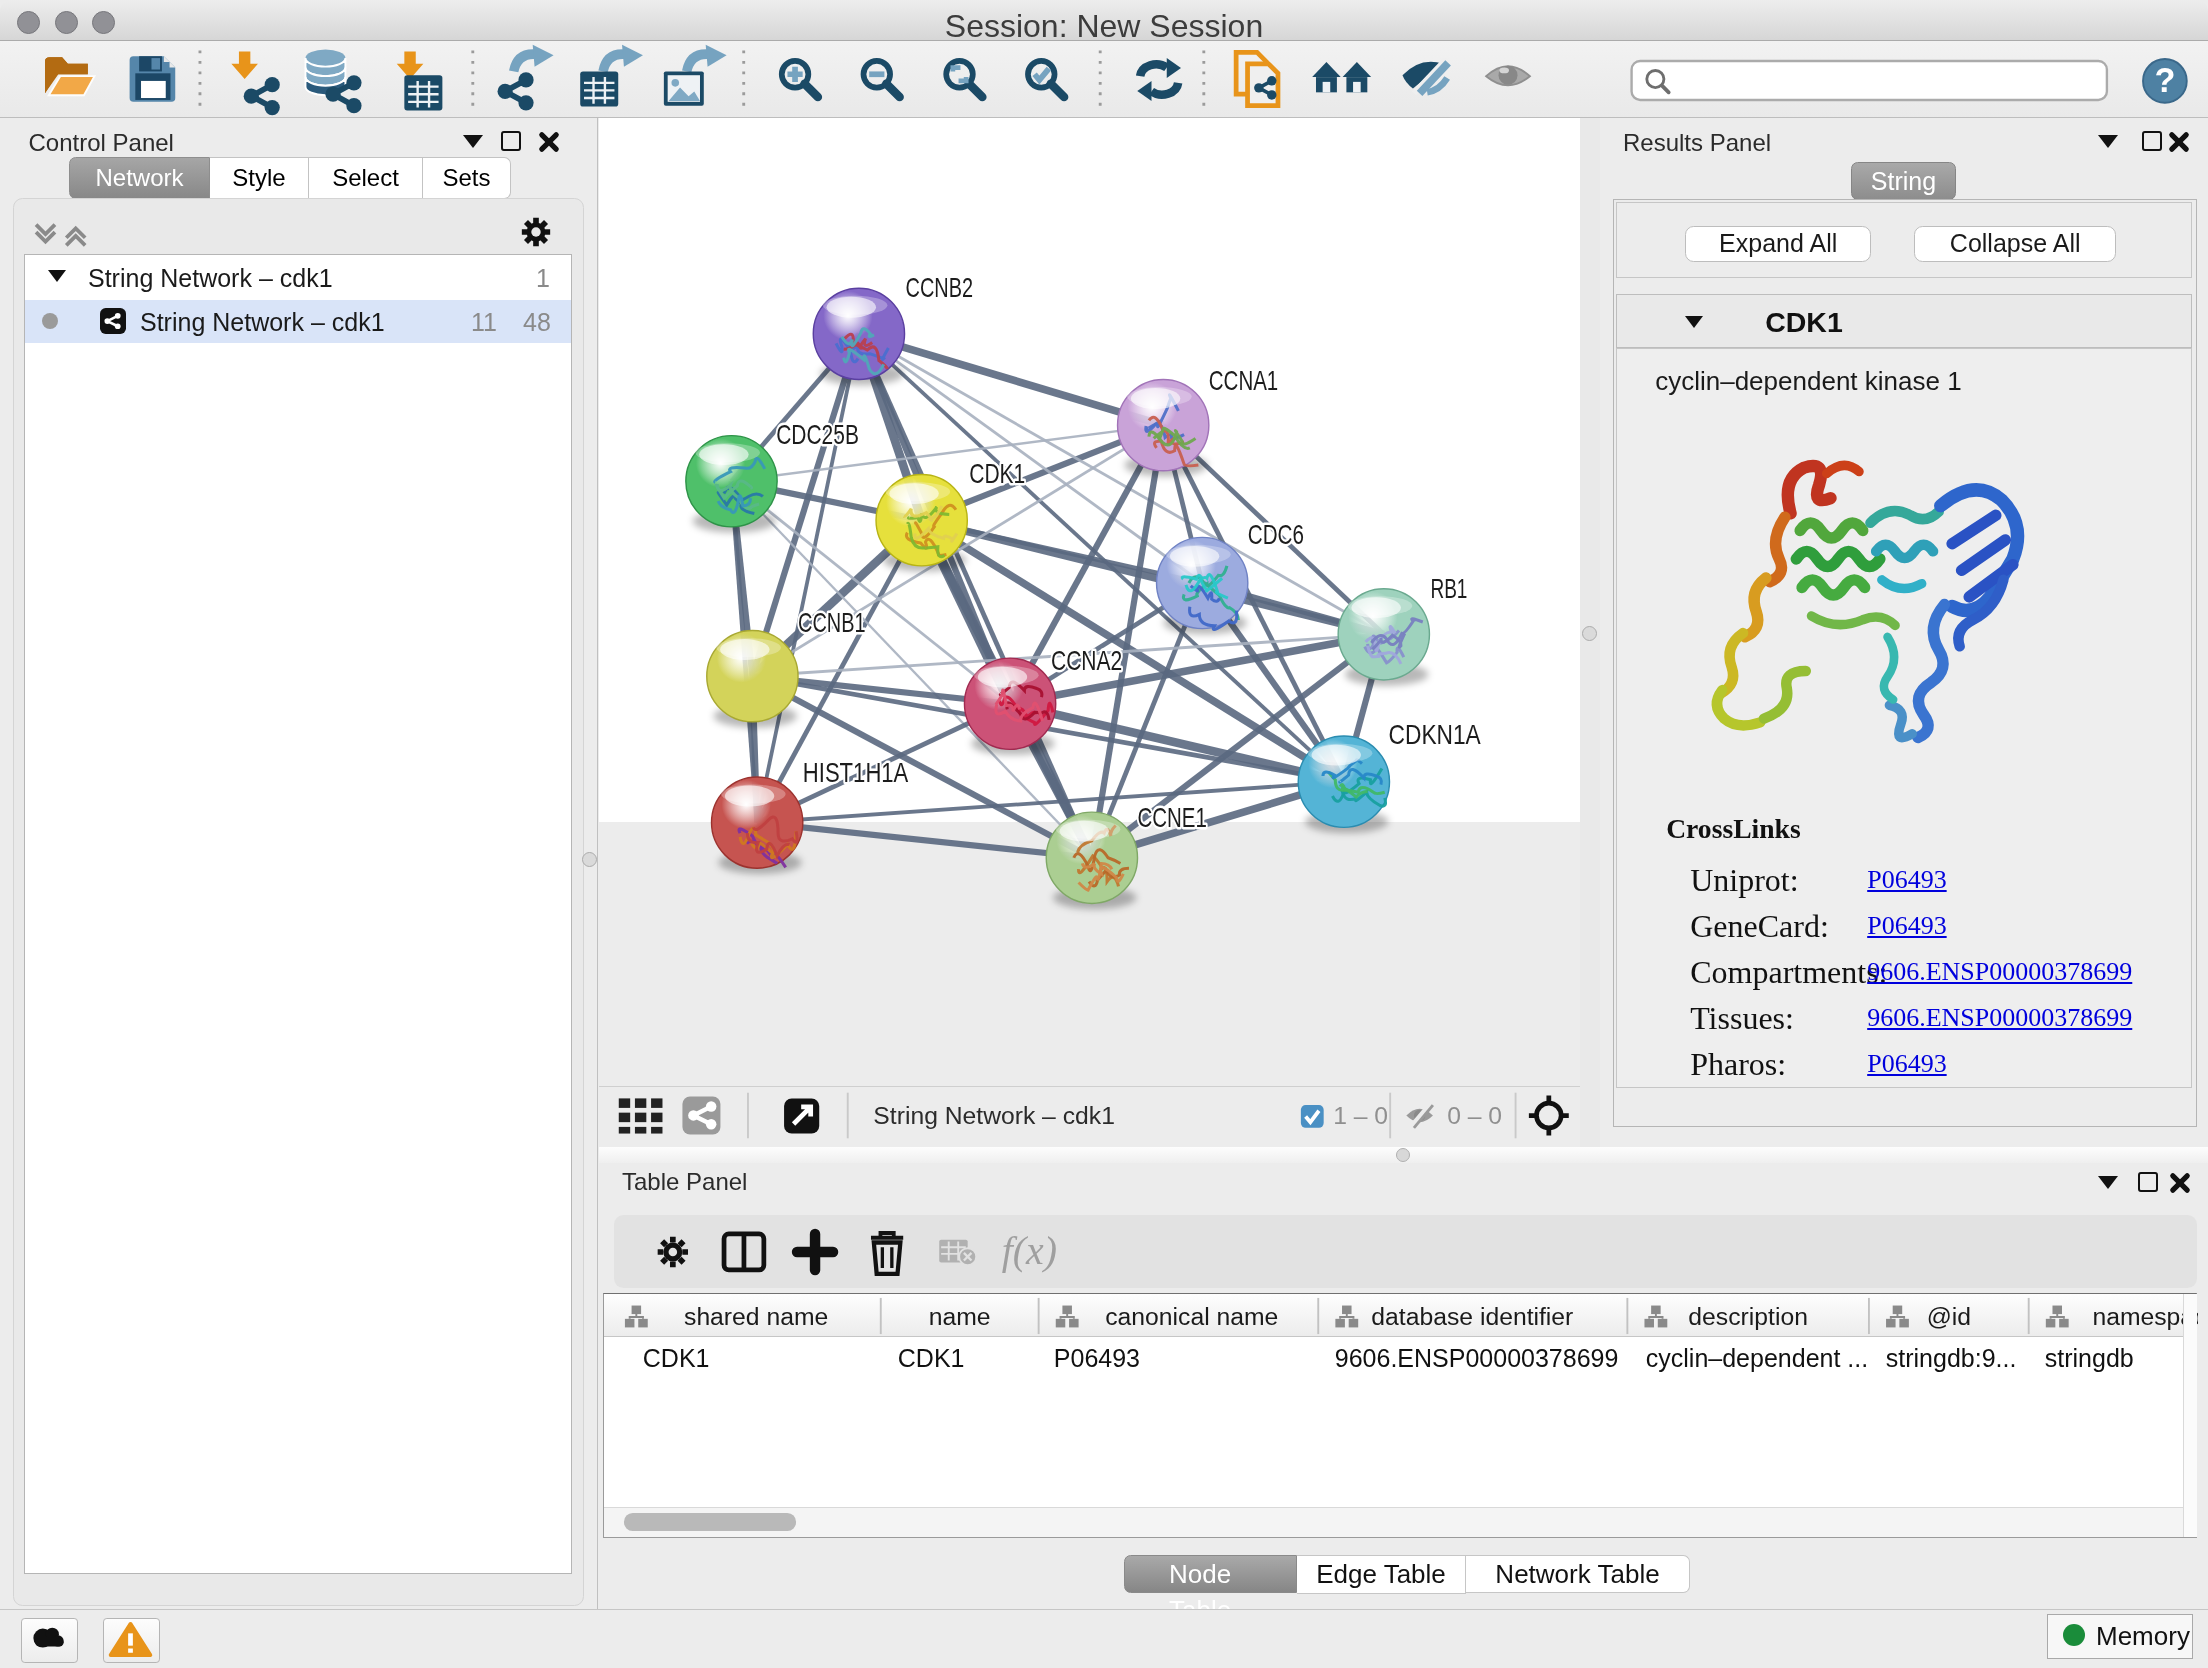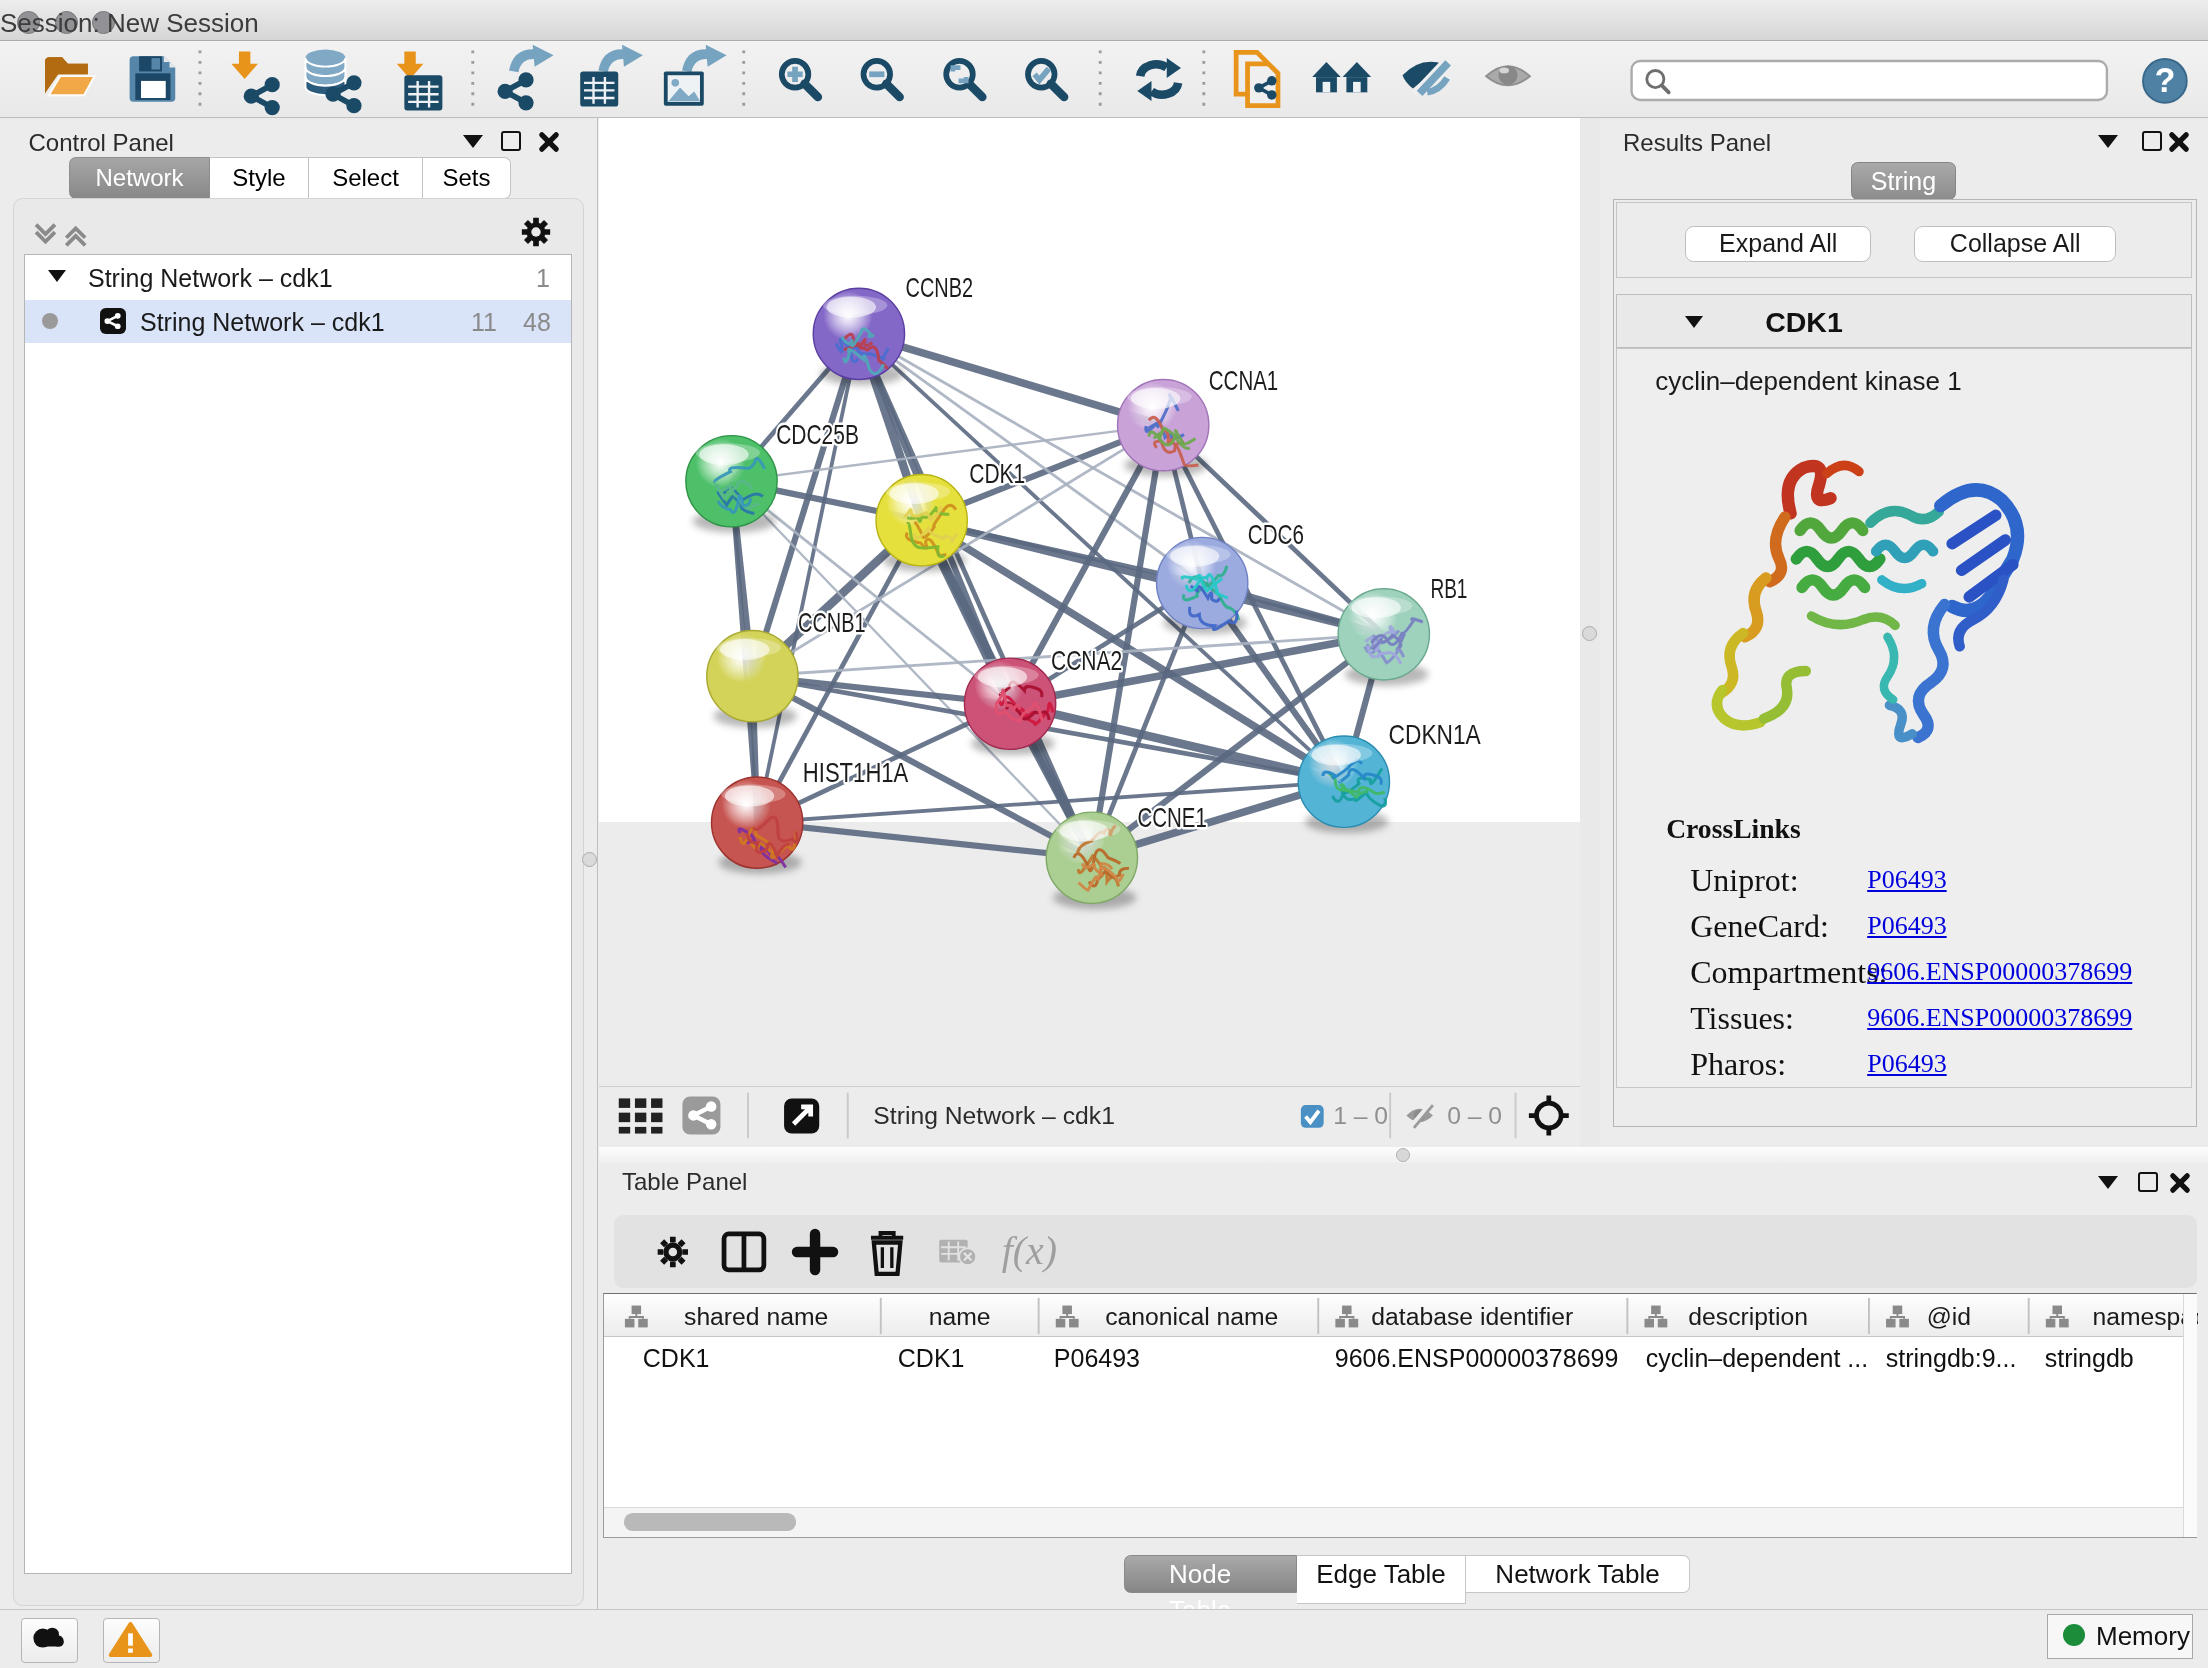--- a/index.html
+++ b/index.html
@@ -5,22 +5,22 @@
   * { margin:0; padding:0; box-sizing:border-box; }
   html,body { width:2208px; height:1668px; overflow:hidden; }
   body { font-family:"Liberation Sans", sans-serif; background:#ececec; position:relative; }
   .abs { position:absolute; }
   
   #titlebar { left:0; top:0; width:2208px; height:41px;
     background:linear-gradient(#ededed,#d6d6d6); border-bottom:1px solid #ababab;
     border-radius:11.4px 11.4px 0 0; }
   .tl { position:absolute; top:10.5px; width:23px; height:23px; border-radius:50%;
     background:#919196; border:1.4px solid #77777c; }
-  #title-text { position:absolute; top:7.6px; left:0; width:100%; text-align:left;
-    font-size:26px; color:#3c3c3c; }
+  #title-text { position:absolute; top:7.6px; left:0; width:100%; text-align:center;
+    font-size:32px; color:#3c3c3c; }
   
   #toolbar { left:0; top:41px; width:2208px; height:77px;
     background:linear-gradient(#f2f2f2,#e9e9e9); border-bottom:1px solid #bdbdbd; }
   
   #controlpanel { left:0; top:118px; width:598px; height:1491px; background:#ececec;
     border-right:1px solid #c0c0c0; }
   #netview { left:599px; top:118px; width:981px; height:704px; background:#ffffff; }
   #netstatus { left:599px; top:1086px; width:981px; height:57px; background:#ececec;
     border-top:1px solid #cfcfcf; }
   #vsplit { left:1580px; top:118px; width:20px; height:1029px; background:#e9e9e9; }
@@ -716,21 +716,21 @@
       <span class="abs" style="left:1441px; top:5.7px;">stringdb</span>
     </div>
     <div class="abs" style="left:1579px; top:0; width:14.3px; height:243px; background:#fbfbfb; border-left:1px solid #d9d9d9;"></div>
     <div class="abs" style="left:0; top:213px; width:1579px; height:30px; background:#f4f4f4; border-top:1px solid #d9d9d9;">
       <div class="abs" style="left:20px; top:4.8px; width:172px; height:18px; background:#b9b9b9; border-radius:8.6px;"></div>
     </div>
   </div>
 
   <div class="abs" style="left:525px; top:408px; height:38px;">
     <div class="abs" style="left:0; width:173px; height:38px; background:linear-gradient(#a9a9a9,#868686); border:1px solid #8a8a8a; border-radius:6.7px 0 0 6.7px; color:#fff; font-size:26px; line-height:36px;padding-left:44px;">Node Table</div>
-    <div class="abs" style="left:173px; width:169px; height:49px; background:#fff; border:1px solid #c6c6c6; border-left:none; color:#111; font-size:26px; text-align:center; line-height:36px;">Edge Table</div>
+    <div class="abs" style="left:173px; width:169px; height:39px; background:#fff; border:1px solid #c6c6c6; border-left:none; color:#111; font-size:26px; text-align:center; line-height:36px;">Edge Table</div>
     <div class="abs" style="left:342px; width:224px; height:38px; background:#fff; border:1px solid #c6c6c6; border-left:none; border-radius:0 6.7px 6.7px 0; color:#111; font-size:26px; text-align:center; line-height:36px;">Network Table</div>
   </div>
 </div>
 
 <div class="abs" id="statusbar">
   <div class="abs" style="left:21px; top:7.6px; width:57px; height:45px; background:linear-gradient(#fdfdfd,#ececec); border:1.9px solid #b5b5b5; border-radius:3.8px;">
     <svg width="53" height="41" viewBox="0 0 56 43">
       <g fill="#111">
         <circle cx="22" cy="20" r="10"></circle>
           <circle cx="32" cy="16" r="7"></circle>

